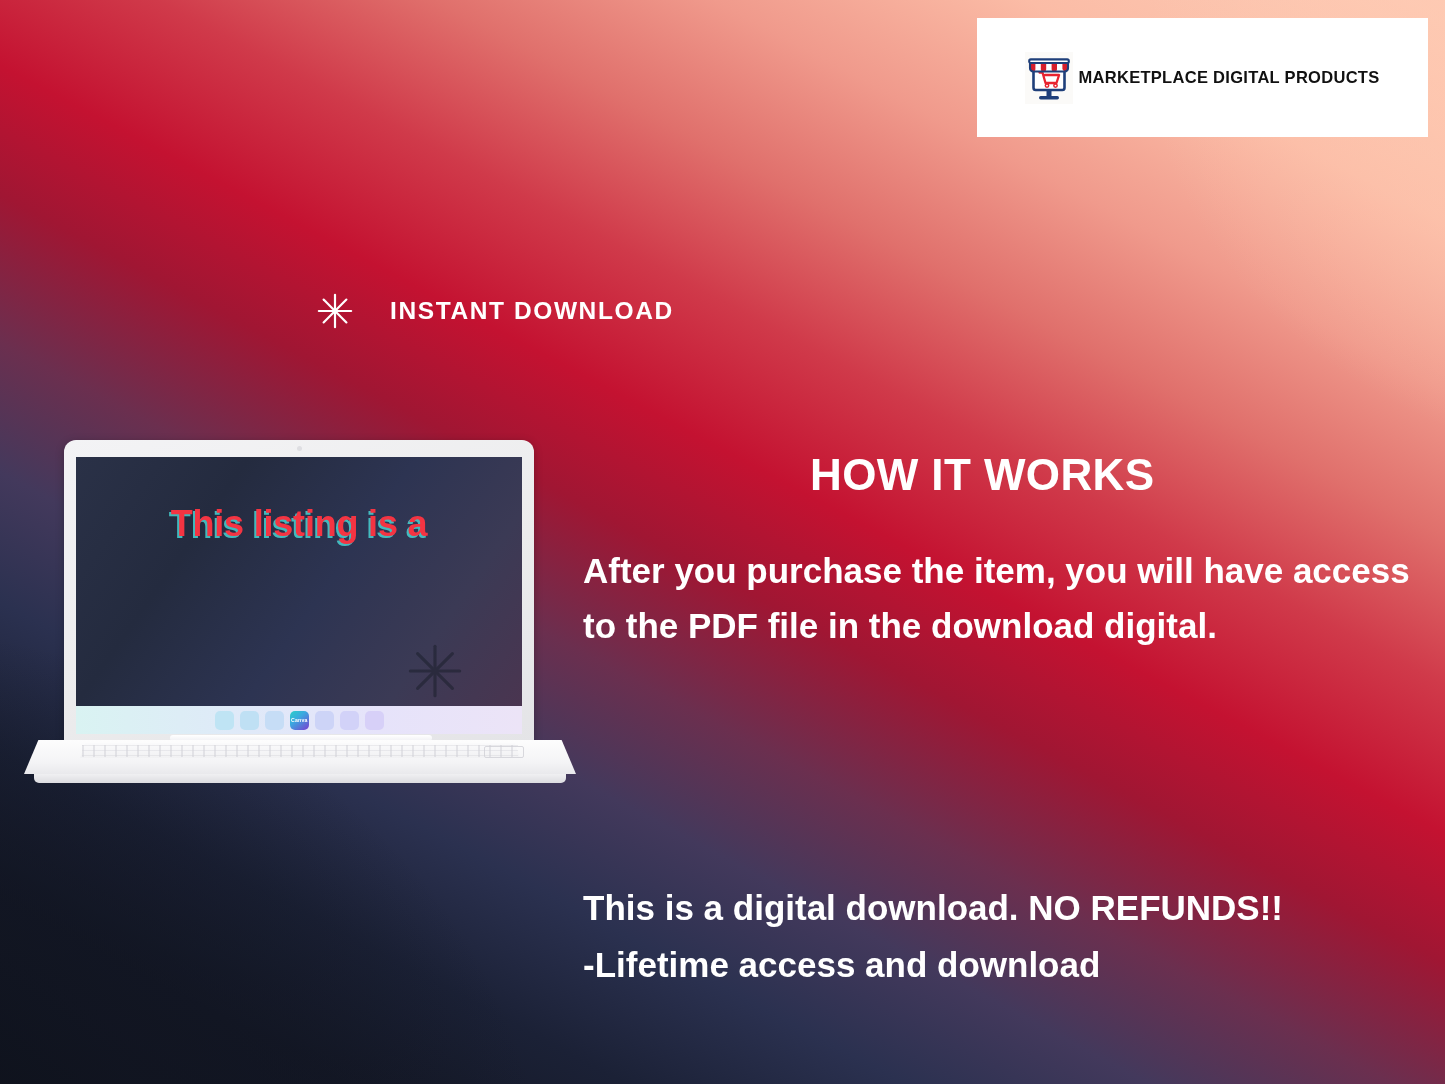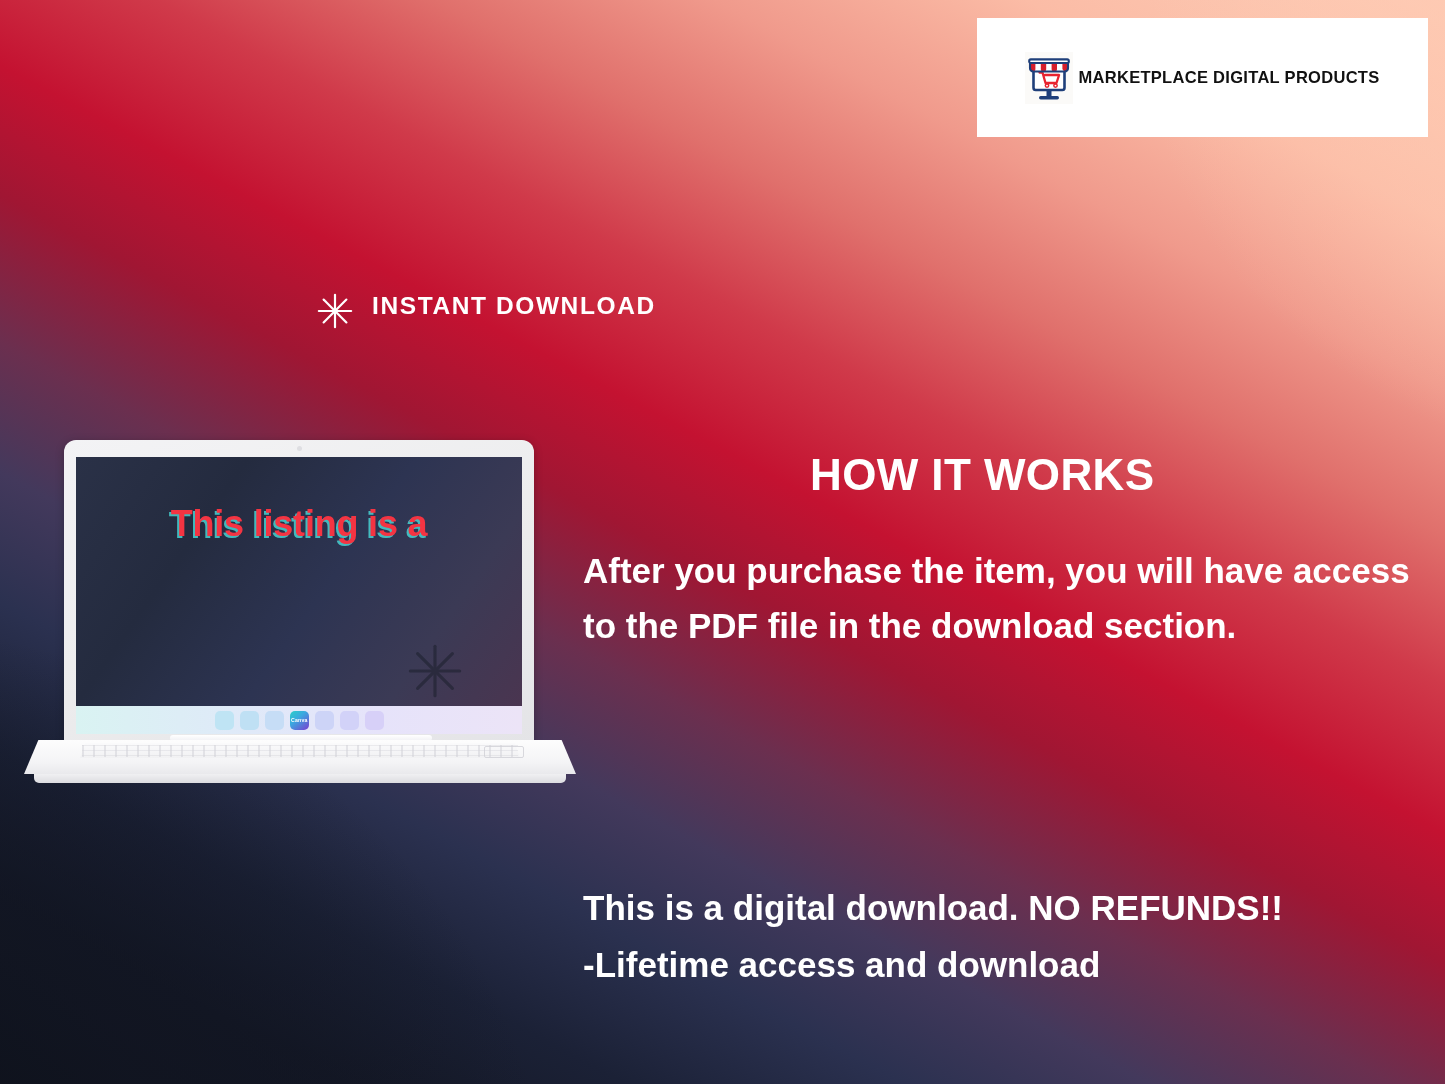--- a/index.html
+++ b/index.html
@@ -81,22 +81,22 @@
     letter-spacing: 0.5px;
     line-height: 1.05;
     white-space: nowrap;
     text-shadow: 0 1px 3px rgba(0,0,0,0.12);
     z-index: 4;
   }
   #instant-row {
     left: 316px;
     top: 292px;
     display: flex;
-    align-items: flex-start;
-    gap: 18px;
+    align-items: center;
+    gap: 36px;
     z-index: 4;
   }
   #sparkle-icon { width: 38px; height: 38px; display: block; }
   #instant-label {
     font-size: 24.5px;
     font-weight: bold;
     color: #ffffff;
     letter-spacing: 1.6px;
     white-space: nowrap;
   }
@@ -319,20 +319,20 @@
     <div id="laptop-base">
       <div id="laptop-base-top"></div>
       <div id="keyboard-plate"></div>
       <div id="keyboard-keys"></div>
       <div id="trackpad-hint"></div>
       <div id="laptop-foot"></div>
     </div>
   </div>
 
   <div class="layer" id="how-it-works">HOW IT WORKS</div>
-  <div class="layer" id="how-body">After you purchase the item,  you will have access to the PDF file in the download section.</div>
+  <div class="layer" id="how-body">After you purchase the item,  you will have access to the PDF file in the download digital.</div>
 
   <div class="layer" id="bottom-copy">
     <div>This is a digital download. NO REFUNDS!!</div>
     <div>-Lifetime access and download</div>
   </div>
 
 </div>
 
 </body></html>

